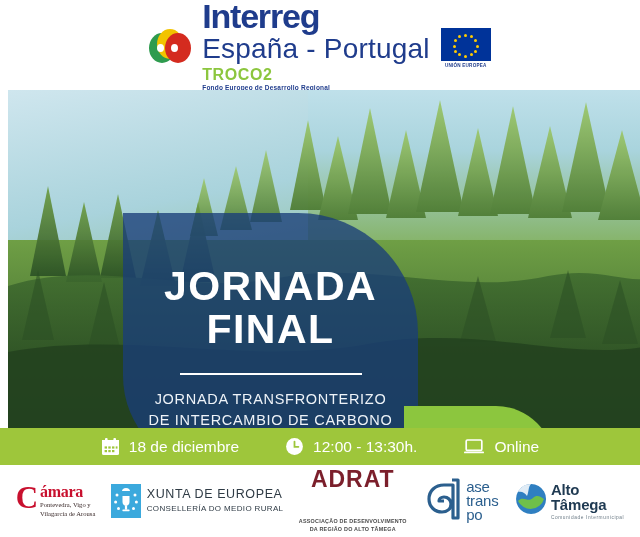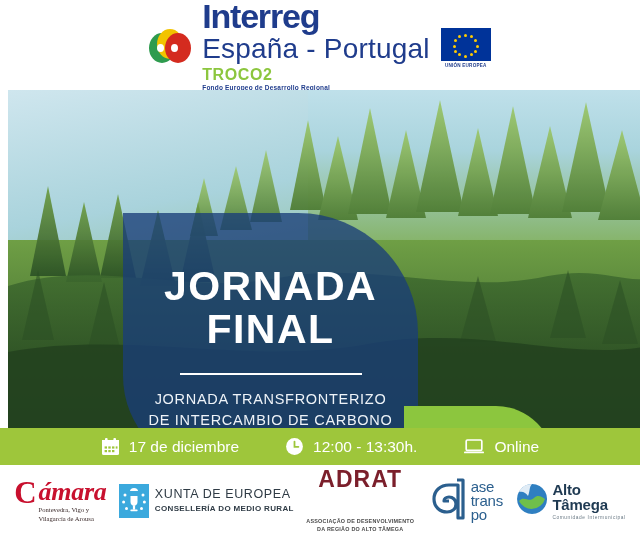--- a/index.html
+++ b/index.html
@@ -63,27 +63,27 @@
   .info-item .ic{display:flex;align-items:center;justify-content:center;flex:none;}
 
   
   .footer{position:absolute;left:0;top:465px;width:640px;height:72px;background:#fff;
           display:flex;align-items:center;justify-content:space-around;padding:0 8px;box-sizing:border-box;}
   .logo{display:flex;align-items:center;gap:6px;flex:none;}
 
   .camara{display:flex;align-items:flex-start;gap:2px;}
   .cam-c{font-size:31px;font-weight:bold;color:#c8102e;line-height:.95;font-family:"Liberation Serif",serif;}
   .cam-right{display:flex;flex-direction:column;margin-top:2px;}
-  .cam-word{font-size:26px;font-weight:bold;color:#c8102e;line-height:.92;font-family:"Liberation Serif",serif;letter-spacing:-.3px;font-style:italic;}
+  .cam-word{font-size:16px;font-weight:bold;color:#c8102e;line-height:.92;font-family:"Liberation Serif",serif;letter-spacing:-.3px;}
   .cam-sub{font-size:6.6px;color:#3a2a2a;line-height:1.35;margin-top:2px;font-family:"Liberation Serif",serif;}
 
   .xunta-mark{width:30px;height:34px;background:#3ba9dd;position:relative;flex:none;}
   .xunta-txt{display:flex;flex-direction:column;}
   .x-main{font-size:12.5px;color:#2f3b45;letter-spacing:.6px;line-height:1.2;}
-  .x-sub{font-size:8px;color:#2f3b45;letter-spacing:.35px;line-height:1.3;margin-top:2px;font-weight:bold;}
+  .x-sub{font-size:8px;color:#2f3b45;letter-spacing:.35px;line-height:1.3;margin-top:2px;}
 
   .adrat{display:flex;flex-direction:column;align-items:center;gap:24px;}
   .adrat-w{font-size:23px;font-weight:bold;color:#7b1f2b;letter-spacing:1px;line-height:1;}
   .adrat-s{font-size:5.4px;font-weight:bold;color:#4a4a4a;letter-spacing:.25px;line-height:1.45;text-align:center;margin-top:3px;}
 
   .aset{display:flex;align-items:center;gap:4px;}
   .aset-txt{display:flex;flex-direction:column;color:#2b5f8e;font-size:15px;line-height:.95;letter-spacing:-.2px;}
 
   .alto{display:flex;align-items:center;gap:3px;}
   .alto-txt{display:flex;flex-direction:column;}
@@ -219,21 +219,21 @@
             <rect x="3.6" y="9.4" width="2.4" height="2.2"></rect>
               <rect x="7.3" y="9.4" width="2.4" height="2.2"></rect>
             <rect x="11" y="9.4" width="2.4" height="2.2"></rect>
               <rect x="14.7" y="9.4" width="1.8" height="2.2"></rect>
             <rect x="3.6" y="13" width="2.4" height="2.2"></rect>
               <rect x="7.3" y="13" width="2.4" height="2.2"></rect>
             <rect x="11" y="13" width="2.4" height="2.2"></rect>
           </g>
         </svg>
       </span>
-      <span>17 de diciembre</span>
+      <span>18 de diciembre</span>
     </div>
 
     <div class="info-item">
       <span class="ic">
         <svg width="19" height="19" viewBox="0 0 19 19">
           <circle cx="9.5" cy="9.5" r="8.4" fill="#fff"></circle>
           <path d="M9.5 4.6 L9.5 9.8 L13.4 9.8" stroke="#9ec63b" stroke-width="1.8" fill="none" stroke-linecap="round"></path>
         </svg>
       </span>
       <span>12:00 - 13:30h.</span>

